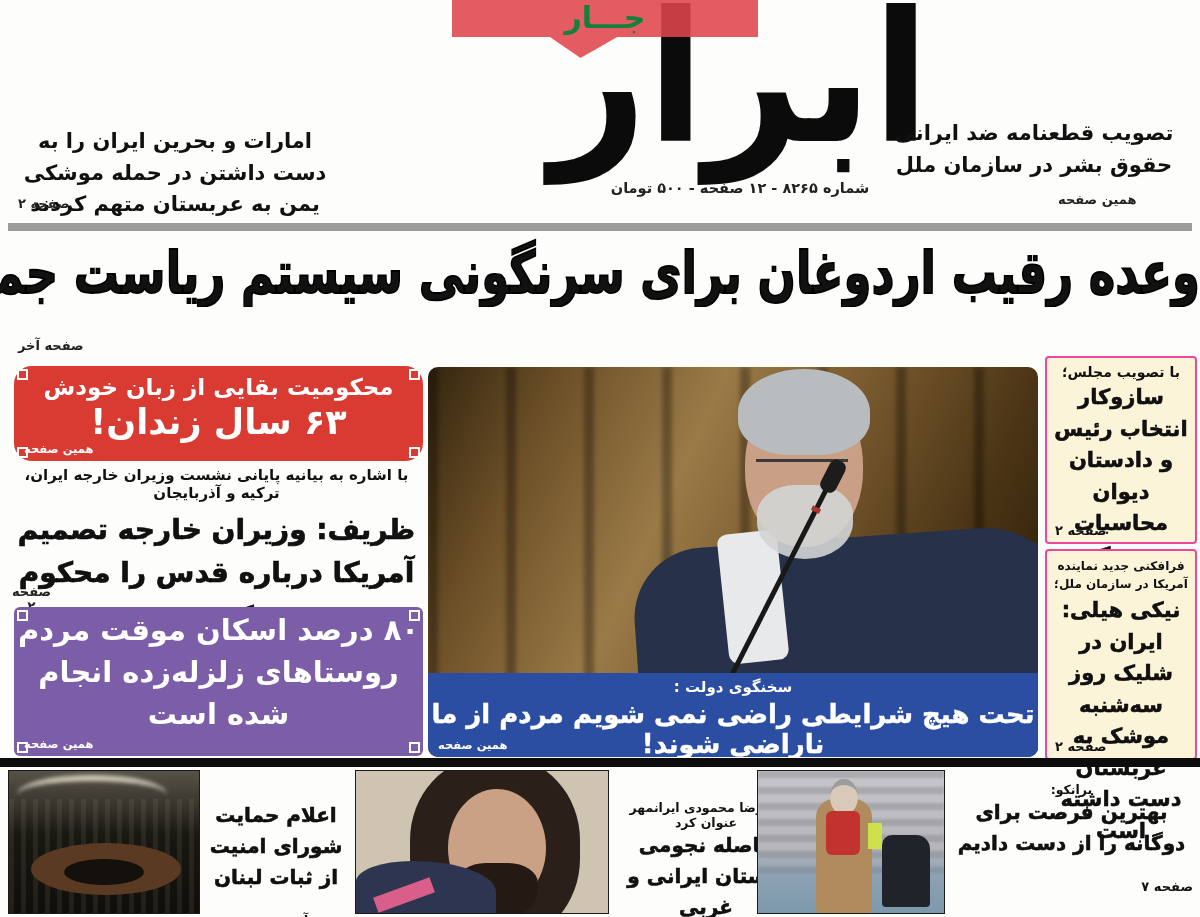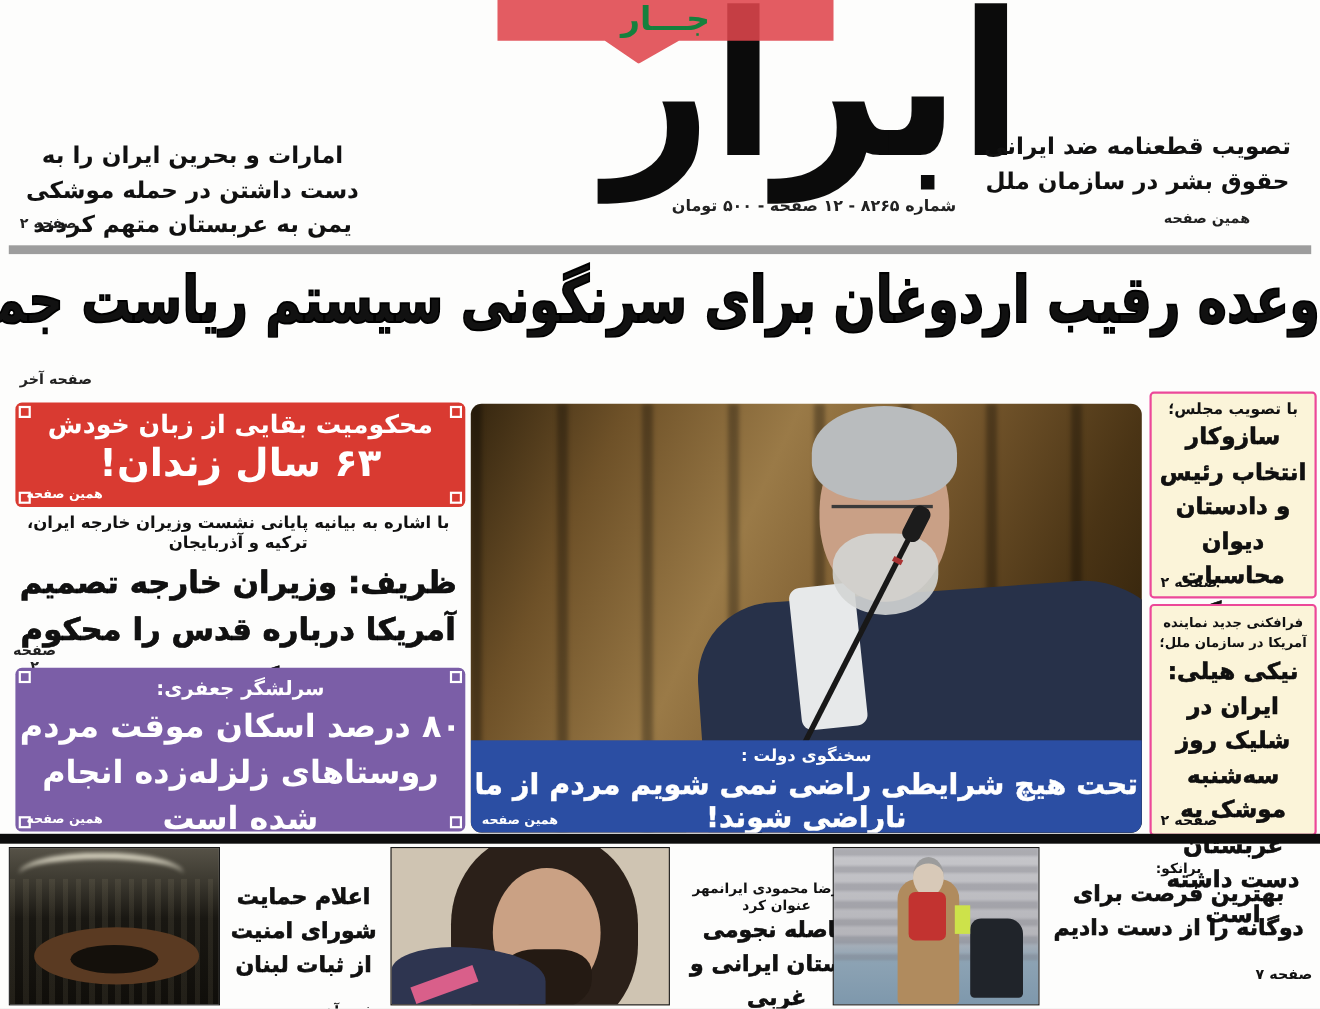--- a/index.html
+++ b/index.html
@@ -19,21 +19,21 @@
   .topstory{font-size:21px;font-weight:bold;line-height:1.5;text-align:center;}
   .pageref{font-size:13px;font-weight:bold;color:#222;}
   .graybar{left:8px;top:223px;width:1184px;height:8px;background:#9d9d9d;}
 
   
   .lead{left:0;top:238px;width:1200px;text-align:center;font-size:45px;font-weight:bold;
     letter-spacing:-1px;-webkit-text-stroke:1.4px #000;transform:scaleY(1.3);transform-origin:top;
     white-space:nowrap;overflow:hidden;}
 
   
-  .redbox{left:14px;top:366px;width:409px;height:95px;background:#d93a31;border-radius:6px;color:#fff;text-align:center;}
+  .redbox{left:14px;top:366px;width:409px;height:95px;background:#d93a31;border-radius:18px;color:#fff;text-align:center;}
   .redbox .k{font-size:23px;font-weight:bold;margin-top:8px;}
   .redbox .h{font-size:35px;font-weight:bold;margin-top:2px;}
   .corner{position:absolute;width:7px;height:7px;border:2px solid #fff;background:transparent;}
   .c-tl{top:3px;right:3px}.c-tr{top:3px;left:3px}.c-bl{bottom:3px;right:3px}.c-br{bottom:3px;left:3px}
   .boxref{position:absolute;left:10px;bottom:5px;font-size:11.5px;color:#fff;font-weight:bold;}
 
   .zarif{left:10px;top:466px;width:413px;text-align:center;}
   .zarif .k{font-size:15px;font-weight:bold;}
   .zarif .h{font-size:28px;font-weight:bold;line-height:1.55;margin-top:6px;-webkit-text-stroke:.6px #000;}
   .zarif .pageref{position:absolute;right:370px;top:118px;}
@@ -139,21 +139,20 @@
     <div class="k">با اشاره به بیانیه پایانی نشست وزیران خارجه ایران، ترکیه و آذربایجان</div>
     <div class="h">ظریف: وزیران خارجه تصمیم آمریکا درباره قدس را محکوم کردند</div>
     <div class="pageref">صفحه ۲</div>
   </div>
 
   <div class="abs purplebox">
     <span class="corner c-tl"></span>
     <span class="corner c-tr"></span>
     <span class="corner c-bl"></span>
     <span class="corner c-br"></span>
-    <div class="k">سرلشگر جعفری:</div>
     <div class="h">۸۰ درصد اسکان موقت مردم روستاهای زلزله‌زده انجام شده است</div>
     <div class="boxref">همین صفحه</div>
   </div>
 
   <div class="abs photo-main">
     <div class="panelstripes"></div>
     <div class="suit"></div>
     <div class="shirt"></div>
     <div class="head"></div>
     <div class="hair"></div>

